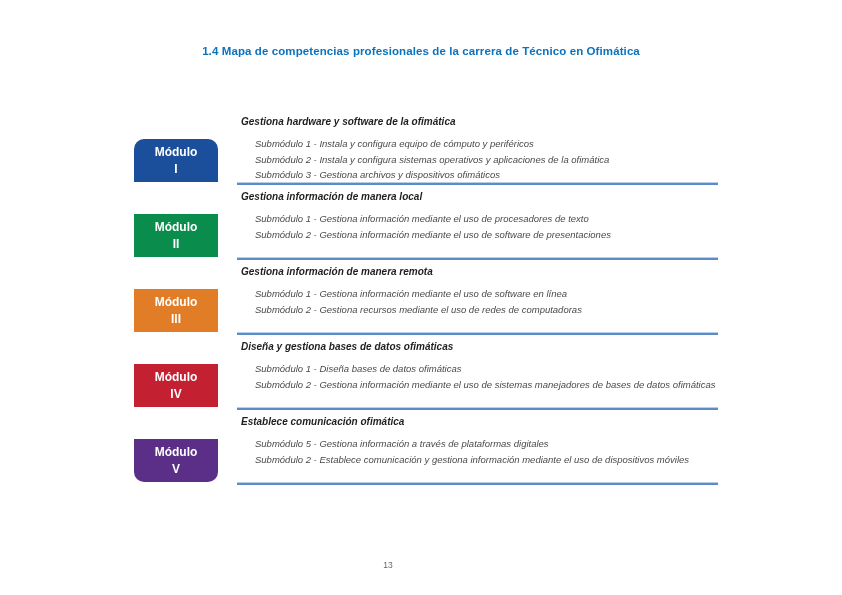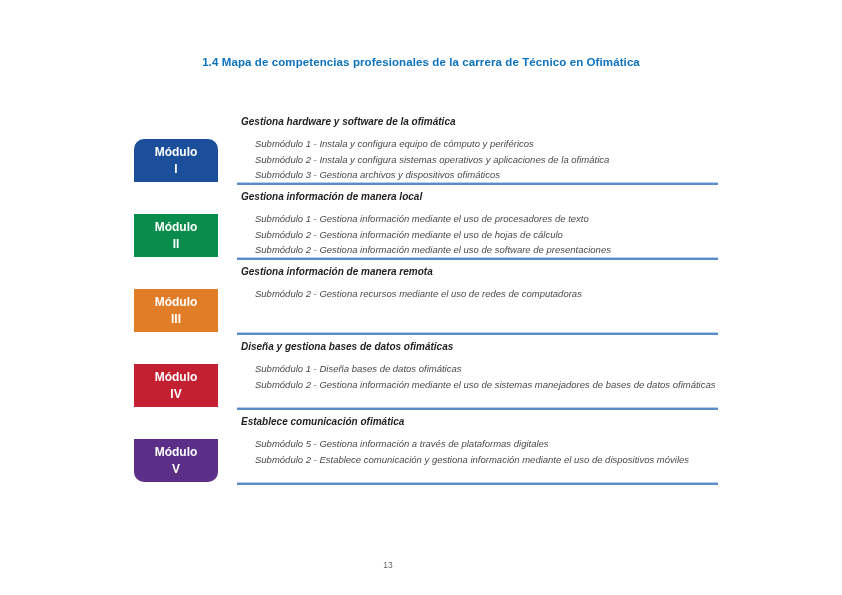--- a/index.html
+++ b/index.html
@@ -5,21 +5,21 @@
   html, body { margin: 0; padding: 0; }
   body {
     width: 842px; height: 595px;
     background: #ffffff;
     font-family: "Liberation Sans", "DejaVu Sans", sans-serif;
     position: relative;
     overflow: hidden;
   }
   .page-title {
     position: absolute;
-    top: 56px; left: 0;
+    top: 45px; left: 0;
     width: 842px;
     text-align: center;
     font-size: 11.5px;
     font-weight: bold;
     letter-spacing: 0.1px;
   }
   .map {
     position: absolute;
     top: 112px; left: 134px;
     width: 584px;
@@ -114,38 +114,38 @@
 
   <div class="module-row">
     <div class="module-box" style="background-color: rgb(10, 140, 77);">
       <span>Módulo</span>
       <span>II</span>
     </div>
     <div class="section-content">
       <h2 class="section-heading">Gestiona información de manera local</h2>
       <ul class="submodule-list">
         <li class="submodule-item">Submódulo 1 - Gestiona información mediante el uso de procesadores de texto</li>
-        <li class="submodule-item">Submódulo 2 - Gestiona información mediante el uso de hojas de cálculo</li>
         <li class="submodule-item">Submódulo 2 - Gestiona información mediante el uso de software de presentaciones</li>
       </ul>
       <div class="section-rule">
         <div class="rule-top" style="background-color: rgb(183, 207, 236);"></div>
         <div class="rule-bottom" style="background-color: rgb(92, 140, 199);"></div>
       </div>
     </div>
   </div>
 
   <div class="module-row">
     <div class="module-box" style="background-color: rgb(225, 125, 38);">
       <span>Módulo</span>
       <span>III</span>
     </div>
     <div class="section-content">
       <h2 class="section-heading">Gestiona información de manera remota</h2>
       <ul class="submodule-list">
+        <li class="submodule-item">Submódulo 1 - Gestiona información mediante el uso de software en línea</li>
         <li class="submodule-item">Submódulo 2 - Gestiona recursos mediante el uso de redes de computadoras</li>
       </ul>
       <div class="section-rule">
         <div class="rule-top" style="background-color: rgb(183, 207, 236);"></div>
         <div class="rule-bottom" style="background-color: rgb(92, 140, 199);"></div>
       </div>
     </div>
   </div>
 
   <div class="module-row">

